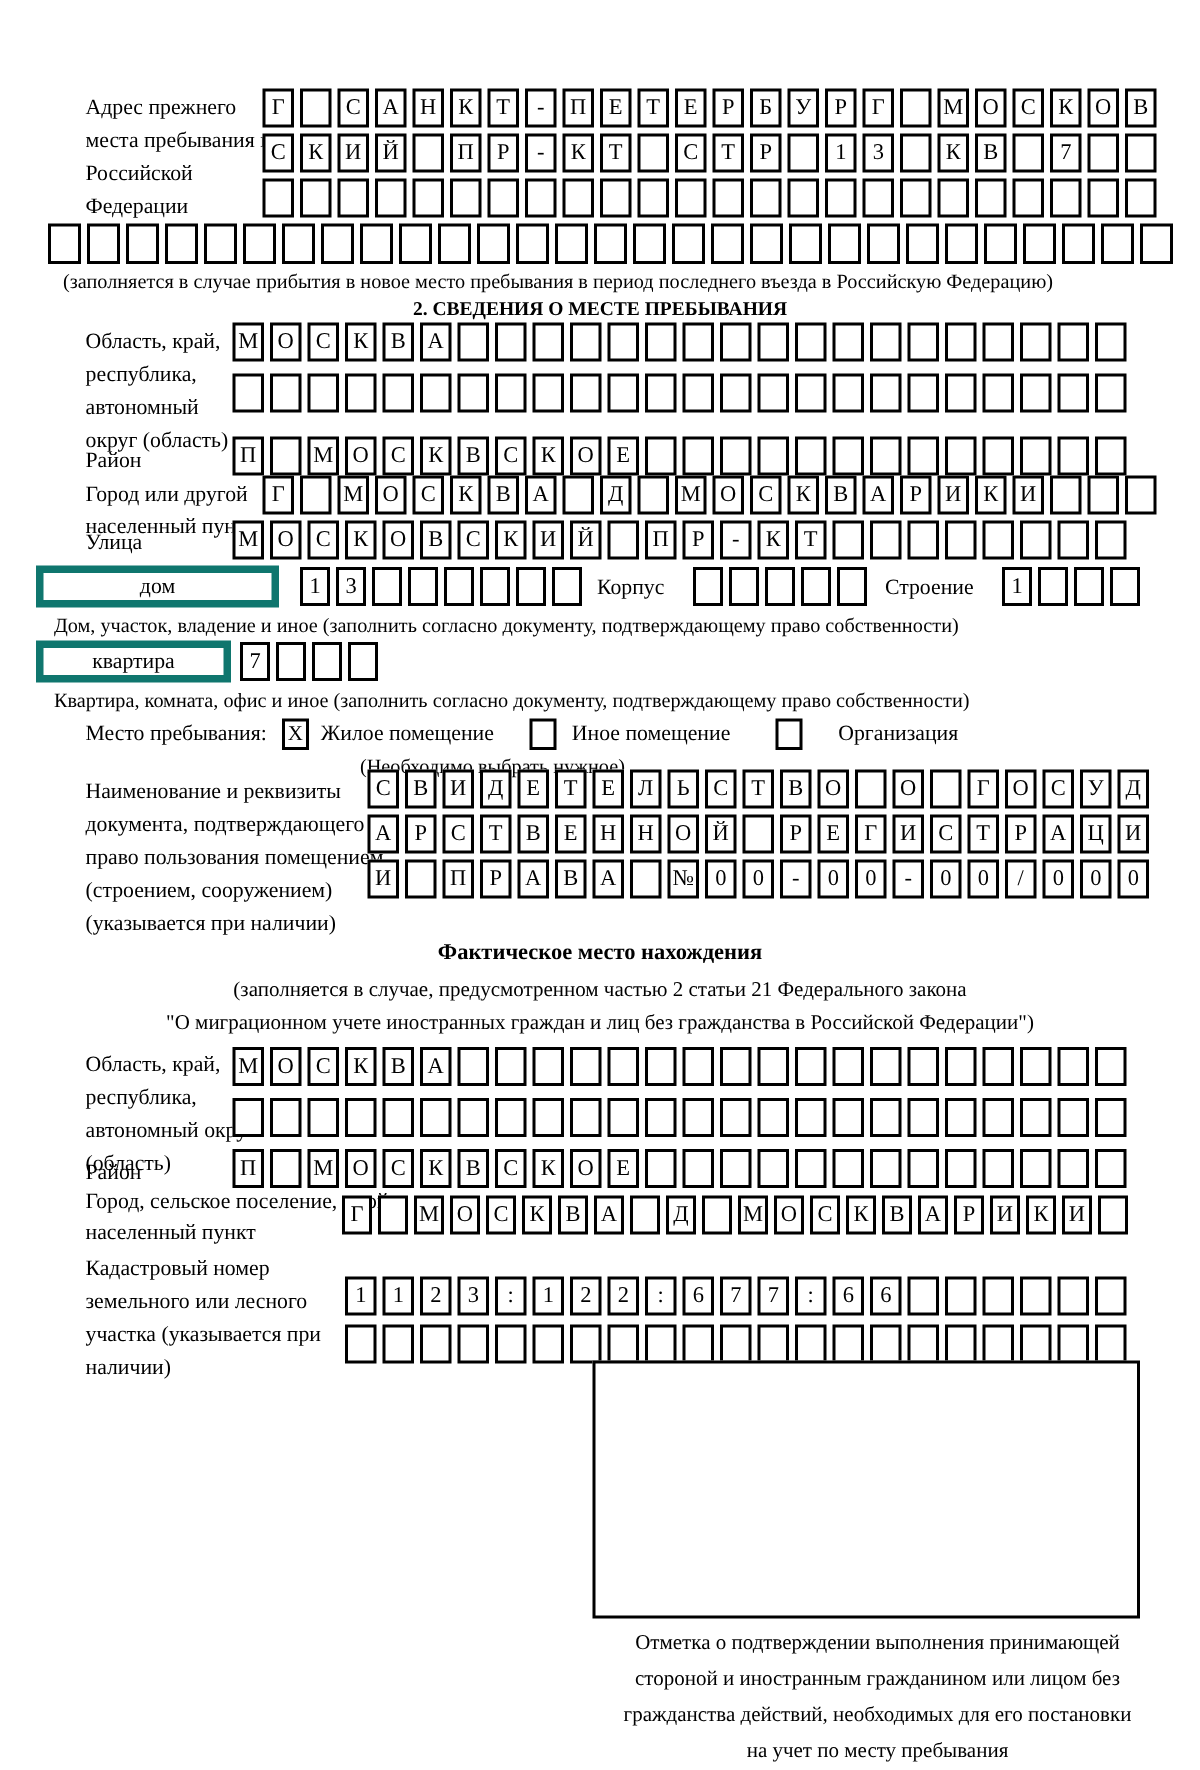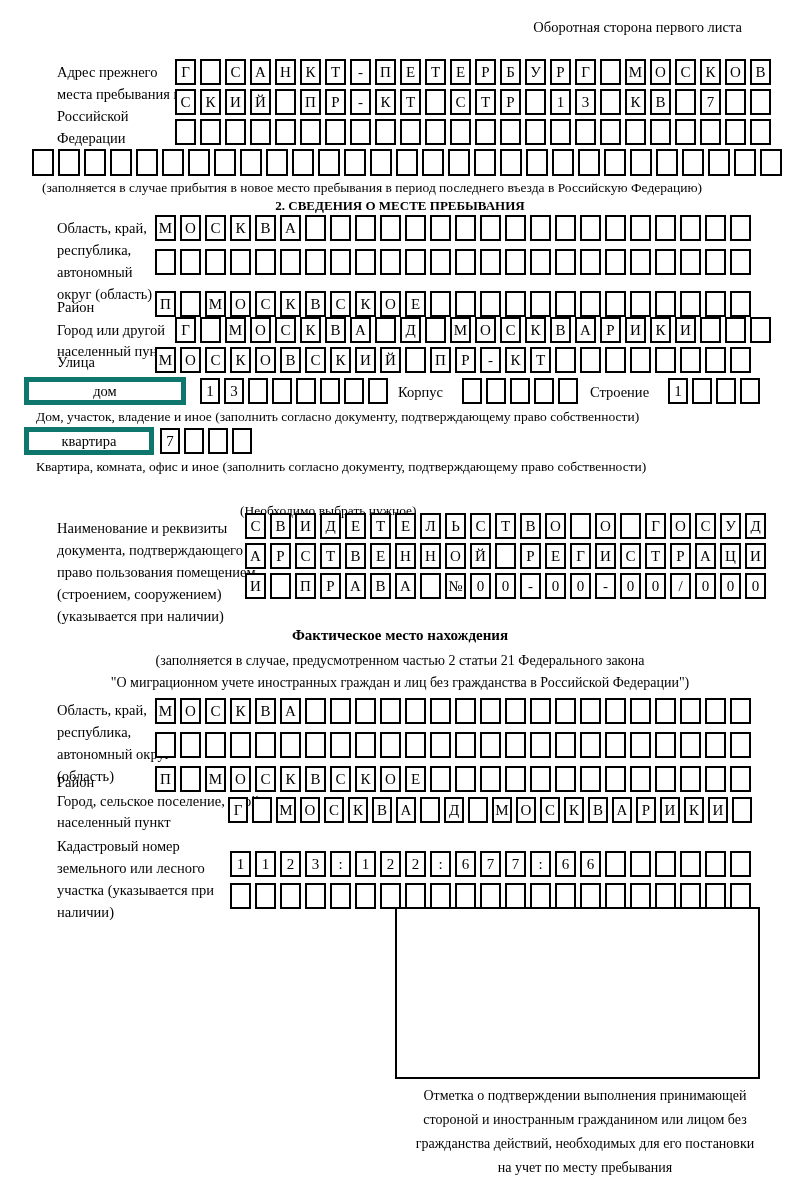--- a/index.html
+++ b/index.html
@@ -31,21 +31,20 @@
   .stayrow{display:flex;align-items:flex-start;}
   .stayrow .t{font-size:14.5px;padding-top:2px;}
   .stampbox{box-sizing:border-box;border:2px solid #000;background:#fff;}
   .cap{font-size:14px;line-height:24px;text-align:center;}
 </style>
 </head>
 <body>
 
 <div id="page">
 
-  <div class="abs lbl" style="top:16px;right:58px;">Оборотная сторона первого листа</div>
 
   <div class="abs lbl" style="left:57px;top:61px;width:128px;">Адрес прежнего места пребывания в Российской Федерации</div>
   <div class="abs cells" style="left:175px;top:59px;">
       <span class="cell">Г</span>
       <span class="cell"></span>
       <span class="cell">С</span>
       <span class="cell">А</span>
       <span class="cell">Н</span>
       <span class="cell">К</span>
       <span class="cell">Т</span>
@@ -322,20 +321,29 @@
 
   <div class="abs widebox" style="left:24px;top:427px;width:130px;height:28px;">квартира</div>
   <div class="abs cells sm" style="left:160px;top:428px;">
       <span class="cell">7</span>
       <span class="cell"></span>
       <span class="cell"></span>
       <span class="cell"></span>
     </div>
   <div class="abs note" style="left:36px;top:459px;">Квартира, комната, офис и иное (заполнить согласно документу, подтверждающему право собственности)</div>
 
+  <div class="abs stayrow" style="left:57px;top:479px;">
+    <span class="t">Место пребывания:</span>
+    <span class="checkbox" style="margin-left:10px;">X</span>
+    <span class="t" style="margin-left:8px;">Жилое помещение</span>
+    <span class="checkbox" style="margin-left:24px;"></span>
+    <span class="t" style="margin-left:10px;">Иное помещение</span>
+    <span class="checkbox" style="margin-left:30px;"></span>
+    <span class="t" style="margin-left:24px;">Организация</span>
+  </div>
   <div class="abs note" style="left:240px;top:503px;">(Необходимо выбрать нужное)</div>
 
   <div class="abs lbl" style="left:57px;top:517px;width:200px;">Наименование и реквизиты документа, подтверждающего право пользования помещением (строением, сооружением) (указывается при наличии)</div>
   <div class="abs cells" style="left:245px;top:513px;">
       <span class="cell">С</span>
       <span class="cell">В</span>
       <span class="cell">И</span>
       <span class="cell">Д</span>
       <span class="cell">Е</span>
       <span class="cell">Т</span>

